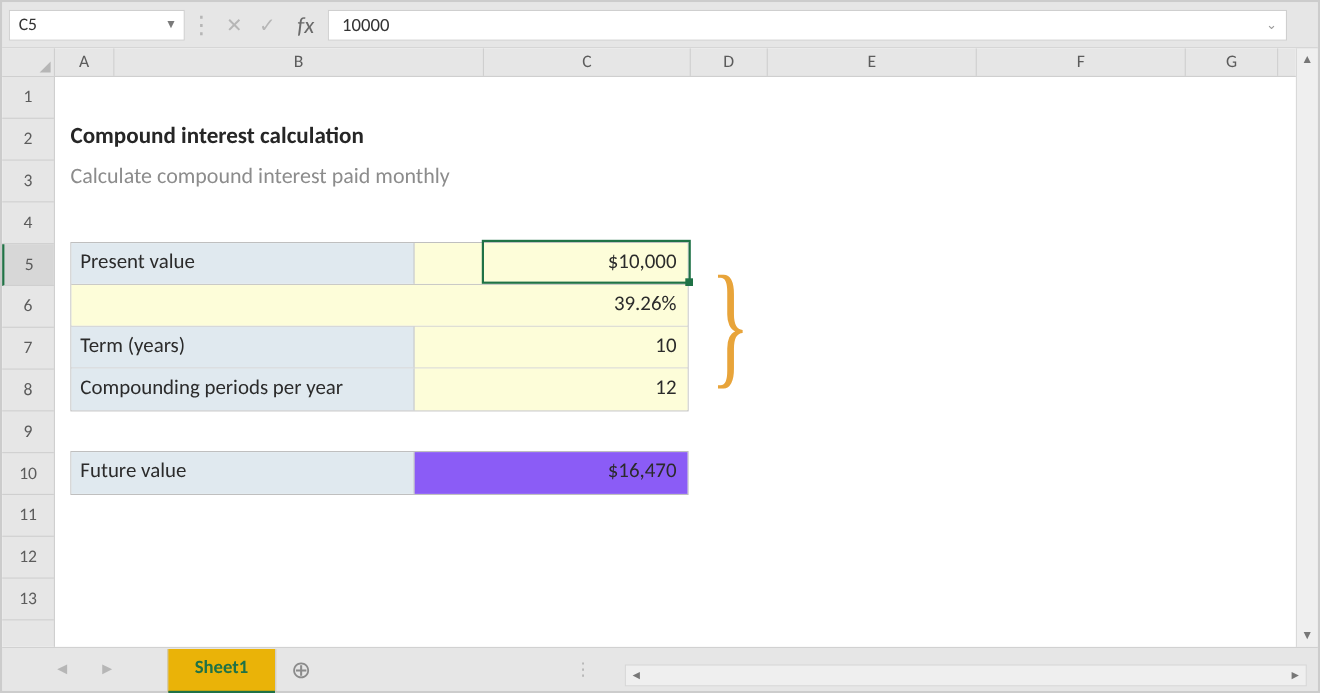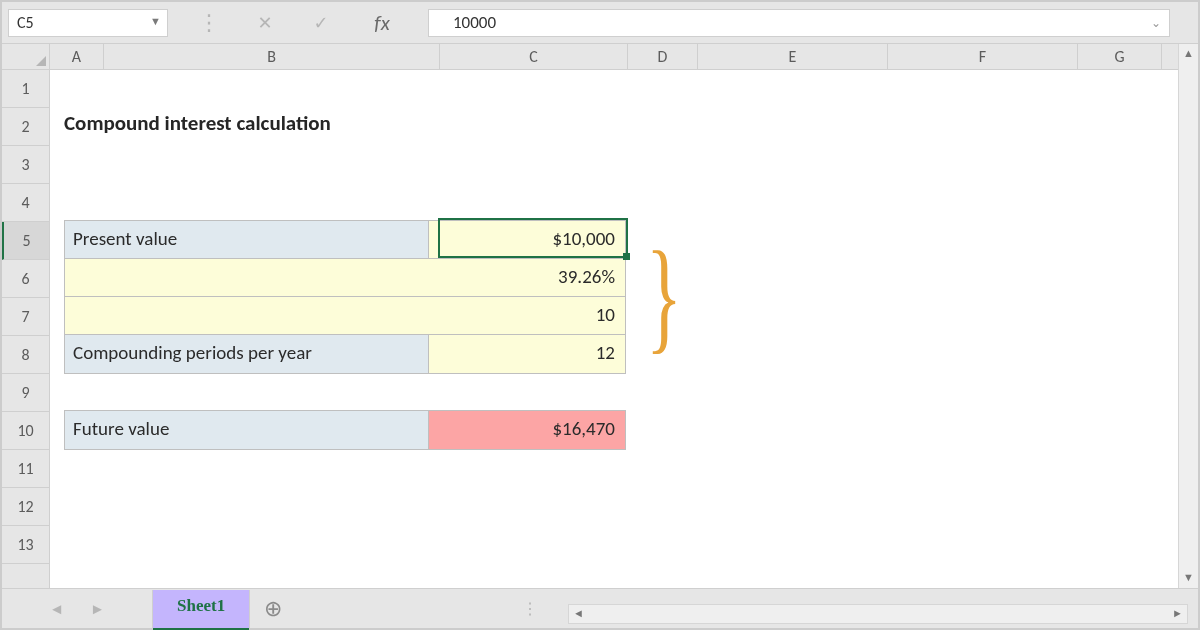--- a/index.html
+++ b/index.html
@@ -1,60 +1,60 @@
 <!DOCTYPE html>
 <html><head>
 <meta charset="utf-8">
 <style>
   * { box-sizing: border-box; margin: 0; padding: 0; }
   html, body { width: 1200px; height: 630px; overflow: hidden; font-family: Calibri, "Segoe UI", Arial, sans-serif; background:#fff;}
   .frame { width:1200px; height:630px; border:2px solid #ccc; background:#e6e6e6; display:flex; flex-direction:column;}
   
-  .fbar { height:42px; display:flex; align-items:center; background:#e6e6e6; border-bottom:1px solid #cfcfcf;gap:26px;}
+  .fbar { height:42px; display:flex; align-items:center; background:#e6e6e6; border-bottom:1px solid #cfcfcf;}
   .namebox { width:160px; height:28px; margin-left:6px; background:#fff; border:1px solid #cfcfcf; display:flex; align-items:center; padding:0 8px; font-size:16px; color:#333; position:relative;}
   .namebox .dd { position:absolute; right:6px; top:5px; color:#7a7a7a; font-size:11px;}
   .fb-sep { width:30px; display:flex; align-items:center; justify-content:center; color:#b6b6b6; font-size:22px;}
   .fb-btn { width:30px; text-align:center; color:#b6b6b6; font-size:18px;}
   .fx { width:40px; text-align:center; color:#6a6a6a; font-style:italic; font-size:21px;}
-  .fbox { flex:1; height:28px; background:#fff; border:1px solid #cfcfcf; display:flex; align-items:center; padding:0 24px; font-size:17px; color:#333; margin-right:28px; position: relative;}
+  .fbox { flex:1; height:28px; background:#fff; border:1px solid #cfcfcf; display:flex; align-items:center; padding:0 12px; font-size:17px; color:#333; margin-right:28px; position: relative;}
   .fbox .expand { position:absolute; right:8px; color:#9a9a9a; font-size:12px;}
   
   .gridwrap { flex:1; display:flex; position:relative;}
   .sheet { position:relative; flex:1; background:#fff; font-size:18px; color:#333;}
   .colhdrs { height:26px; background:#e6e6e6; display:flex; border-bottom:1px solid #cfcfcf;}
   .corner { width:48px; border-right:1px solid #cfcfcf; background:#e6e6e6; position:relative;}
   .corner::after{ content:""; position:absolute; right:3px; bottom:3px; width:0;height:0;border-left:10px solid transparent;border-bottom:10px solid #b6b6b6;}
   .ch { border-right:1px solid #cfcfcf; text-align:center; color:#5c5c5c; font-size:16px; line-height:26px;}
   .body { display:flex; height:calc(100% - 26px);}
   .rowhdrs { width:48px; background:#e6e6e6; border-right:1px solid #cfcfcf;}
   .rh { height:38px; border-bottom:1px solid #cfcfcf; text-align:center; color:#5c5c5c; font-size:16px; line-height:38px;}
   .rh.active { background:#d7d7d7; border-left:2px solid #217346;}
   .cells { flex:1; position:relative; }
   
   .title { position:absolute; left:14px; top:40px; font-weight:700; font-size:21px; color:#262626;}
   .sub { position:absolute; left:14px; top:78px; color:#8c8c8c; font-size:20px;}
   .tbl { position:absolute; left:14px; top:150px; width:562px; border:1px solid #bfbfbf;}
   .tbl .r { display:flex; height:38px; border-bottom:1px solid #bfbfbf;}
   .tbl .r:last-child{border-bottom:0;}
-  .lab { width:364px; background:#e0e9ef; border-right:1px solid #bfbfbf; padding:6px 8px; font-size:19px; color:#2b2b2b;}
+  .lab { width:312px; background:#e0e9ef; border-right:1px solid #bfbfbf; padding:6px 8px; font-size:19px; color:#2b2b2b;}
   .val { flex:1; background:#fdfdd9; padding:6px 10px; text-align:right; font-size:19px; color:#2b2b2b;}
   .tbl2 { position:absolute; left:14px; top:340px; width:562px; border:1px solid #bfbfbf;}
   .tbl2 .r{display:flex;height:38px;}
-  .tbl2 .val{background:#fca5a5;}
+  .tbl2 .val{background:#8b5cf6;}
   .selbox { position:absolute; left:388px; top:148px; width:190px; height:40px; border:2px solid #1f7246; pointer-events:none;}
   .selbox::after{ content:""; position:absolute; right:-4px; bottom:-4px; width:7px; height:7px; background:#1f7246;}
   .brace { position:absolute; left:584px; top:148px; font-size:125px; color:#e8a43a; font-family: Georgia, "Times New Roman", serif; line-height:154px; transform:scaleX(0.6);}
   .note { position:absolute; left:658px; top:140px; width:430px; color:#a0a0a0; font-family:"Segoe Script","Comic Sans MS",cursive; font-size:26px; line-height:48px;}
   
   .vscroll { width:20px; background:#efefef; border-left:1px solid #d6d6d6; display:flex; flex-direction:column; align-items:center;}
   .vscroll .up,.vscroll .dn{ height:20px; font-size:11px; color:#777; line-height:20px;}
   
   .tabs { height:40px; background:#e6e6e6; border-top:1px solid #cfcfcf; display:flex; align-items:stretch;}
   .tabs .nav { width:150px; display:flex; align-items:center; justify-content:center; gap:26px; color:#b6b6b6; font-size:15px;}
-  .tab { background:#c4b5fd; border:1px solid #cfcfcf; border-bottom:0; padding:6px 24px 0; font-size:17px; color:#1f7246; font-weight:600; border-top:0; position:relative; top:1px;font-family:Liberation Serif, serif;}
+  .tab { background:#eab308; border:1px solid #cfcfcf; border-bottom:0; padding:6px 24px 0; font-size:17px; color:#1f7246; font-weight:600; border-top:0; position:relative; top:1px;}
   .tab::after{content:""; position:absolute; left:0; bottom:-1px; right:0; height:2px; background:#1f7246;}
   .addtab { width:46px; display:flex; align-items:center; justify-content:center; color:#8b8b8b; font-size:22px;}
   .hspace { flex:1; display:flex; align-items:center; justify-content:flex-end;}
   .hscroll { width:620px; height:20px; margin:10px 10px 0 0; background:#efefef; border:1px solid #d6d6d6; display:flex; align-items:center; justify-content:space-between; padding:0 4px; color:#777; font-size:11px;}
   .ch-A{width:54px}.ch-B{width:336px}.ch-C{width:188px}.ch-D{width:70px}.ch-E{width:190px}.ch-F{width:190px}.ch-G{width:84px}
 </style>
 </head>
 <body>
 
 <div class="frame">
@@ -97,30 +97,32 @@
           <div class="rh">7</div>
           <div class="rh">8</div>
           <div class="rh">9</div>
           <div class="rh">10</div>
           <div class="rh">11</div>
           <div class="rh">12</div>
           <div class="rh">13</div>
         </div>
         <div class="cells">
           <div class="title">Compound interest calculation</div>
+          <div class="sub">Calculate compound interest paid monthly</div>
 
           <div class="tbl">
             <div class="r">
               <div class="lab">Present value</div>
               <div class="val">$10,000</div>
             </div>
             <div class="r">
               <div class="val">39.26%</div>
             </div>
             <div class="r">
+              <div class="lab">Term (years)</div>
               <div class="val">10</div>
             </div>
             <div class="r">
               <div class="lab">Compounding periods per year</div>
               <div class="val">12</div>
             </div>
           </div>
 
           <div class="tbl2">
             <div class="r">

